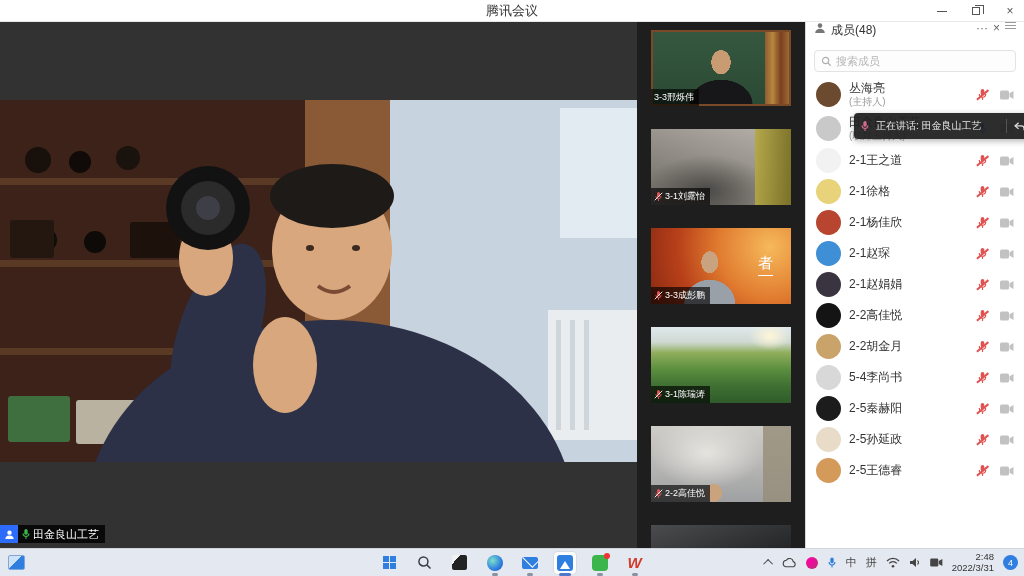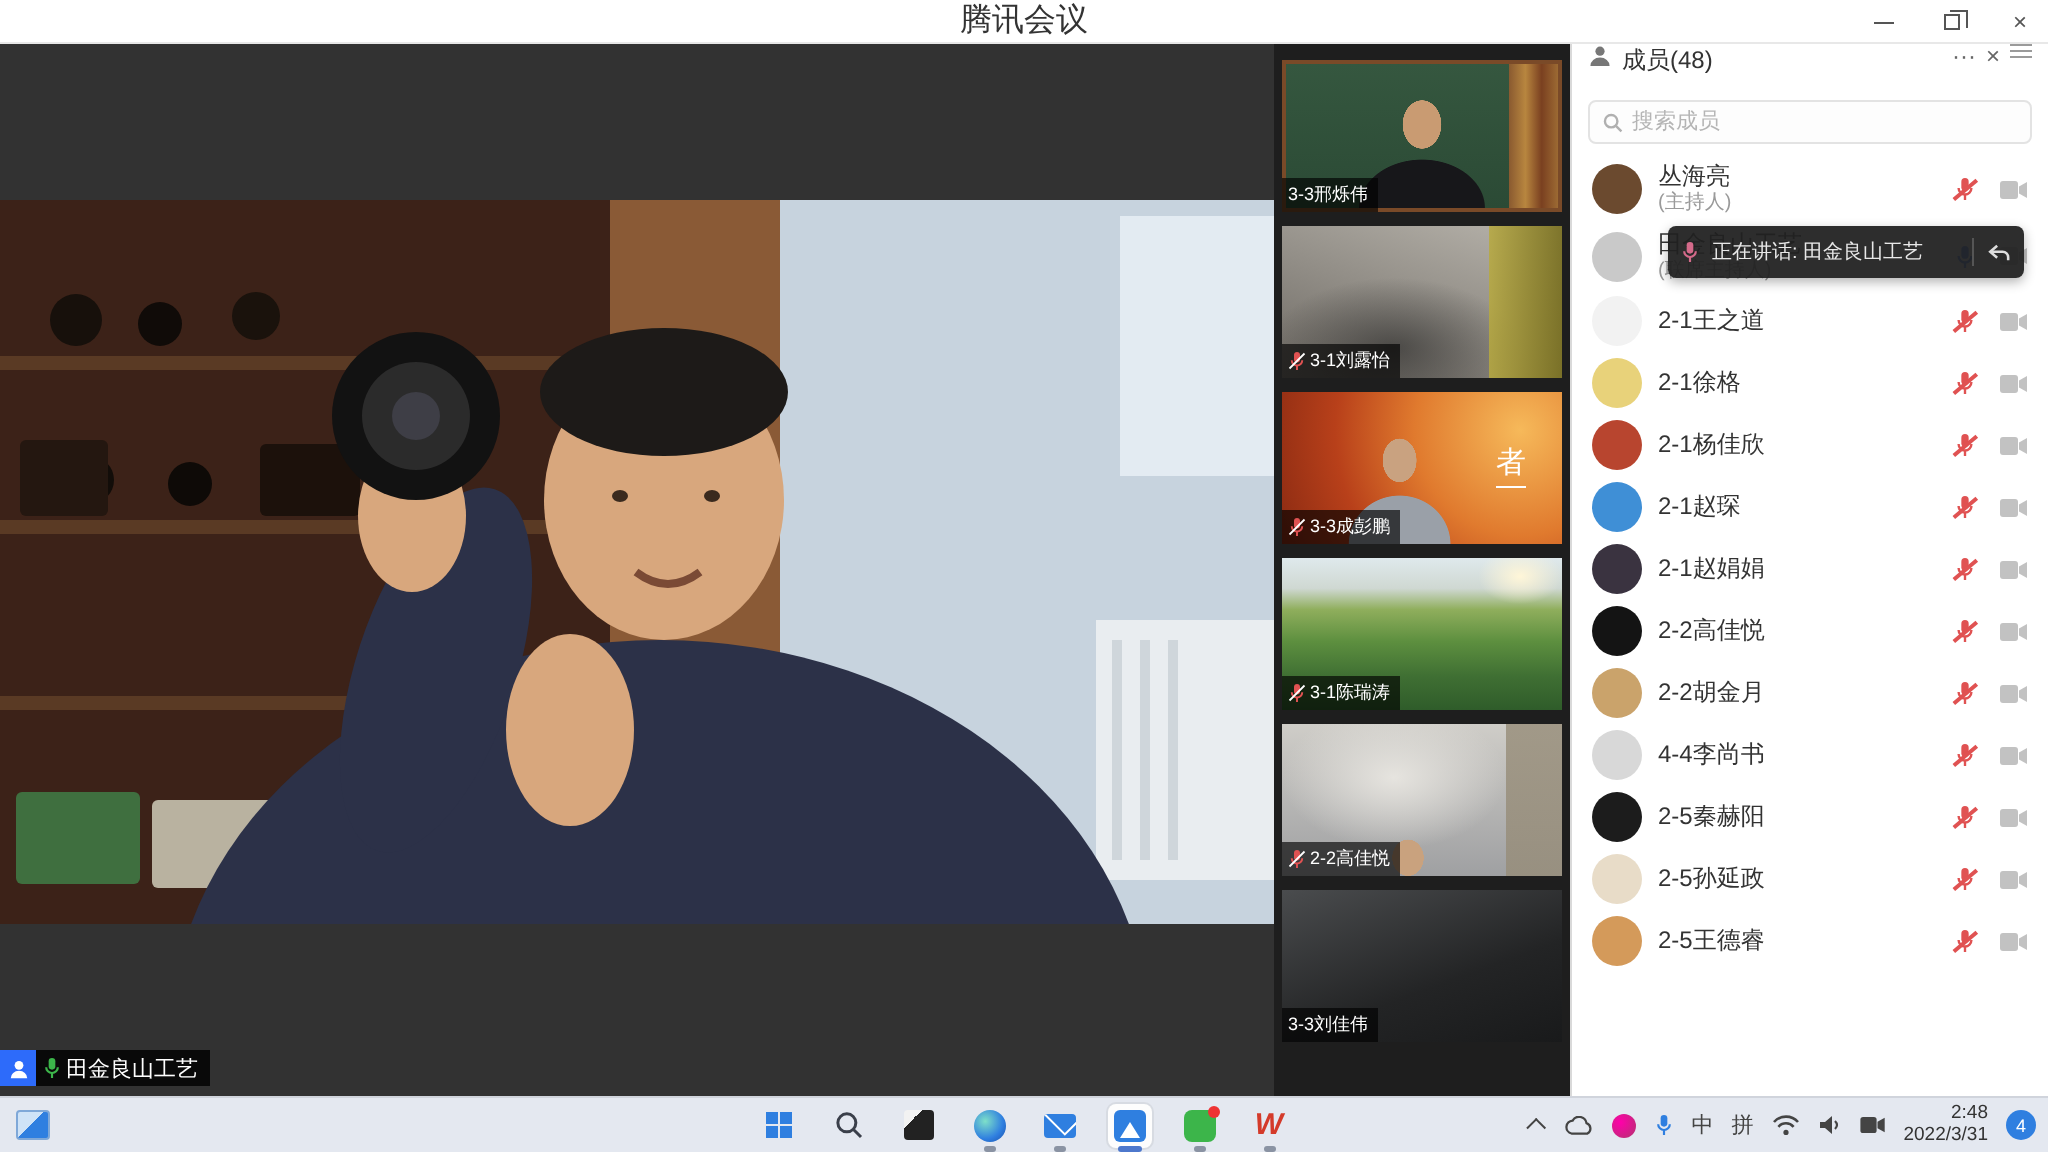--- a/index.html
+++ b/index.html
@@ -4,42 +4,42 @@
 <style>
   * { margin:0; padding:0; box-sizing:border-box; }
   html,body { width:1024px; height:576px; overflow:hidden;
     font-family:"Liberation Sans", sans-serif; background:#000; }
   .app { width:1024px; height:576px; display:flex; flex-direction:column; }
 
   
   .titlebar { height:22px; background:#ffffff; position:relative;
     display:flex; align-items:center; justify-content:center; flex:0 0 22px;
     border-bottom:1px solid #e8e8e8; }
-  .titlebar .title { font-size:16px; color:#333; }
+  .titlebar .title { font-size:13px; color:#333; }
   .win-controls { position:absolute; right:6px; top:0; height:22px; display:flex; align-items:center; gap:18px; }
   .wc { width:16px; height:16px; display:flex; align-items:center; justify-content:center; color:#555; cursor:default; }
   .wc-min i { display:block; width:10px; height:0; border-top:1px solid #555; }
   .wc-restore i { display:block; width:8px; height:8px; border:1px solid #555; position:relative; background:#fff; }
   .wc-restore i::before { content:""; position:absolute; left:2px; top:-3px; width:8px; height:8px; border:1px solid #555; border-left:none; border-bottom:none; }
   .wc-close { font-size:12px; }
 
   
   .content { flex:1; display:flex; height:526px; }
 
   
   .stage { width:637px; background:#323232; position:relative; overflow:hidden; }
   .main-video { position:absolute; left:0; top:78px; width:637px; height:362px; }
   .main-label { position:absolute; left:0; bottom:5px; display:flex; align-items:center; height:18px;
     background:rgba(0,0,0,.82); padding-right:6px; }
   .main-label .badge-user { width:18px; height:18px; background:#2d6bfa; display:flex; align-items:center; justify-content:center; }
   .main-label .mic-green { margin:0 2px 0 3px; display:flex; }
   .main-label .nm { color:#fff; font-size:11px; }
 
   
-  .rail { width:148px; background:#1e1e1e; padding-top:8px; display:flex; flex-direction:column; align-items:center; gap:7px; }
+  .rail { width:168px; background:#1e1e1e; padding-top:8px; display:flex; flex-direction:column; align-items:center; gap:23px; }
   .thumb { width:140px; height:76px; position:relative; background:#000; overflow:hidden; flex:0 0 76px; cursor:pointer; }
   .scene { position:absolute; inset:0; }
   .scene-chalkboard { background:
       radial-gradient(16px 20px at 50% 42%, #c99b72 60%, rgba(0,0,0,0) 61%),
       radial-gradient(52px 40px at 50% 100%, #17171a 60%, rgba(0,0,0,0) 61%),
       linear-gradient(90deg, rgba(0,0,0,0) 82%, #8a5a30 82%, #b8863f 88%, #7a4020 94%, #9c6a33 100%),
       linear-gradient(180deg,#35573f,#2b4a35);
       border:2px solid #7a4a28; }
   .scene-dimroom { background:
       linear-gradient(90deg, rgba(0,0,0,0) 74%, rgba(183,169,62,.85) 74%, rgba(120,110,30,.9) 100%),
@@ -513,21 +513,21 @@
                 <svg width="14" height="10" viewBox="0 0 14 10">
                   <rect width="9" height="9" y="0.5" rx="1.5" fill="currentColor"></rect>
                   <path d="M9.5 3.2 13.5 1 v8 l-4-2.2z" fill="currentColor"></path>
                 </svg>
               </span>
             </span>
           </div>
           <div class="member-row">
             <span class="avatar" style="background: rgb(216, 216, 216);"></span>
             <span class="member-names">
-              <span class="member-name">4-4李尚书</span>
+              <span class="member-name">5-4李尚书</span>
 
             </span>
             <span class="row-icons">
               <span class="mic-wrap">
                 <svg width="11" height="13" viewBox="0 0 12 14">
                   <rect x="4" y="1" width="4" height="7" rx="2" fill="currentColor"></rect>
                   <path d="M2.5 6.5a3.5 3.5 0 0 0 7 0" fill="none" stroke="currentColor" stroke-width="1.3"></path>
                   <line x1="6" y1="10" x2="6" y2="13" stroke="currentColor" stroke-width="1.3"></line>
                 </svg>
               </span>

